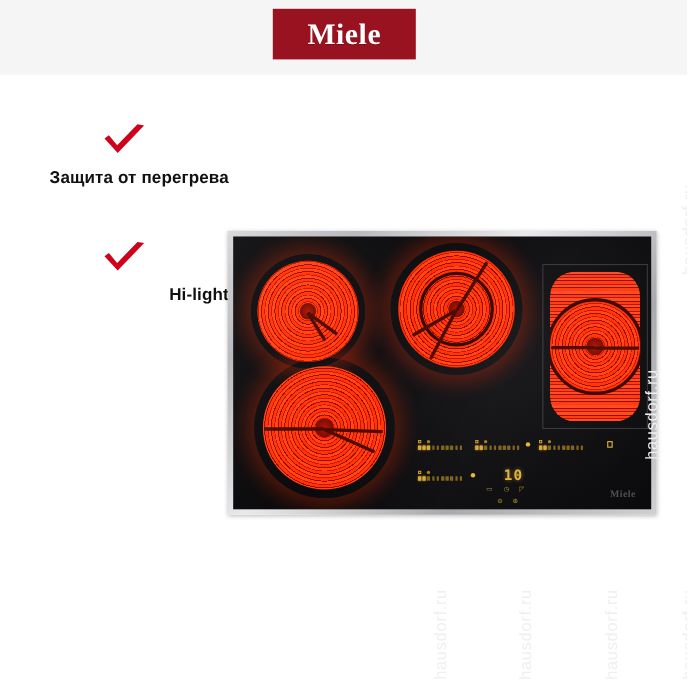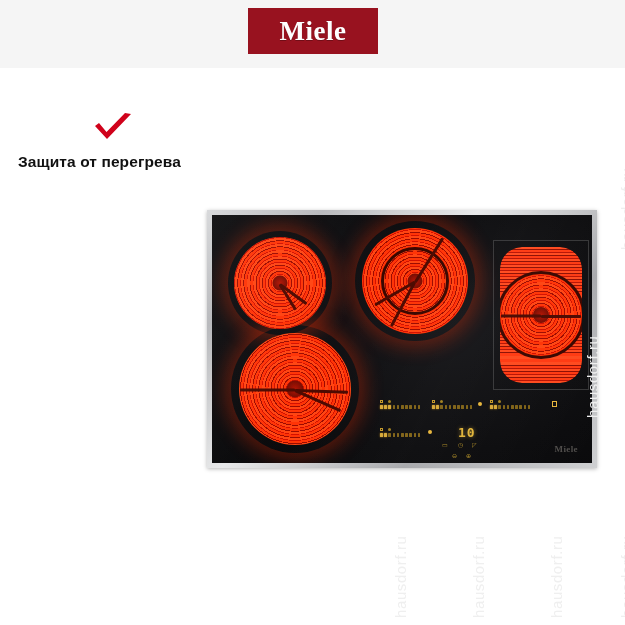--- a/index.html
+++ b/index.html
@@ -24,21 +24,21 @@
   }
   .brand-logo-text{
     font-family:"Liberation Serif", serif;
     font-weight:bold;font-size:27px;color:#ffffff;
     letter-spacing:0.5px;line-height:1;
     text-shadow:0 1px 0 rgba(0,0,0,.25);
   }
 
   
   .features{position:absolute;left:18px;top:108px;width:190px;}
-  .feature{margin-bottom:42px;text-align:left;}
+  .feature{margin-bottom:42px;text-align:right;}
   .check-wrap{height:40px;display:flex;align-items:center;justify-content:center;}
   .check-icon{display:block;}
   .feature-label{
     font-size:15.5px;font-weight:bold;color:#111111;
     line-height:1.35;margin-top:4px;letter-spacing:.1px;
   }
 
   
   .cooktop{
     position:absolute;left:207px;top:210px;width:390px;height:258px;
@@ -164,20 +164,28 @@
 
     <div class="feature">
       <div class="check-wrap">
         <svg class="check-icon" width="42" height="32" viewBox="0 0 42 32">
           <path d="M3 14 L15 27 L39 2 L33 1 L14.5 20 L7 11 Z" fill="#d0021b"></path>
         </svg>
       </div>
       <div class="feature-label">Защита от перегрева</div>
     </div>
 
+    <div class="feature">
+      <div class="check-wrap">
+        <svg class="check-icon" width="42" height="32" viewBox="0 0 42 32">
+          <path d="M3 14 L15 27 L39 2 L33 1 L14.5 20 L7 11 Z" fill="#d0021b"></path>
+        </svg>
+      </div>
+      <div class="feature-label">Hi-light</div>
+    </div>
 
 
   </div>
 
   <div class="cooktop">
     <div class="glass">
 
       <div class="zone round-zone" style="left:22px;top:22px;width:92px;height:92px;">
         <div class="glow-halo" style="left:-6px;top:-6px;width:104px;height:104px;"></div>
         <div class="coil"></div>

